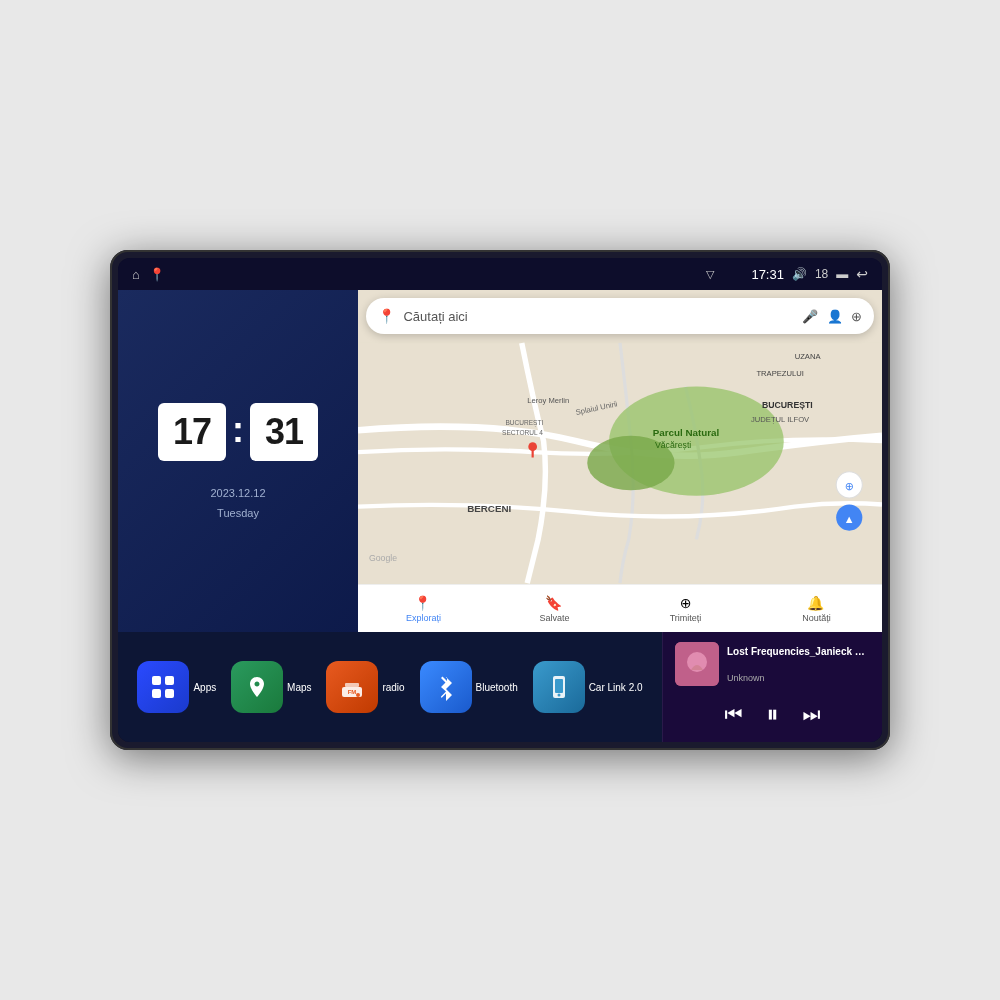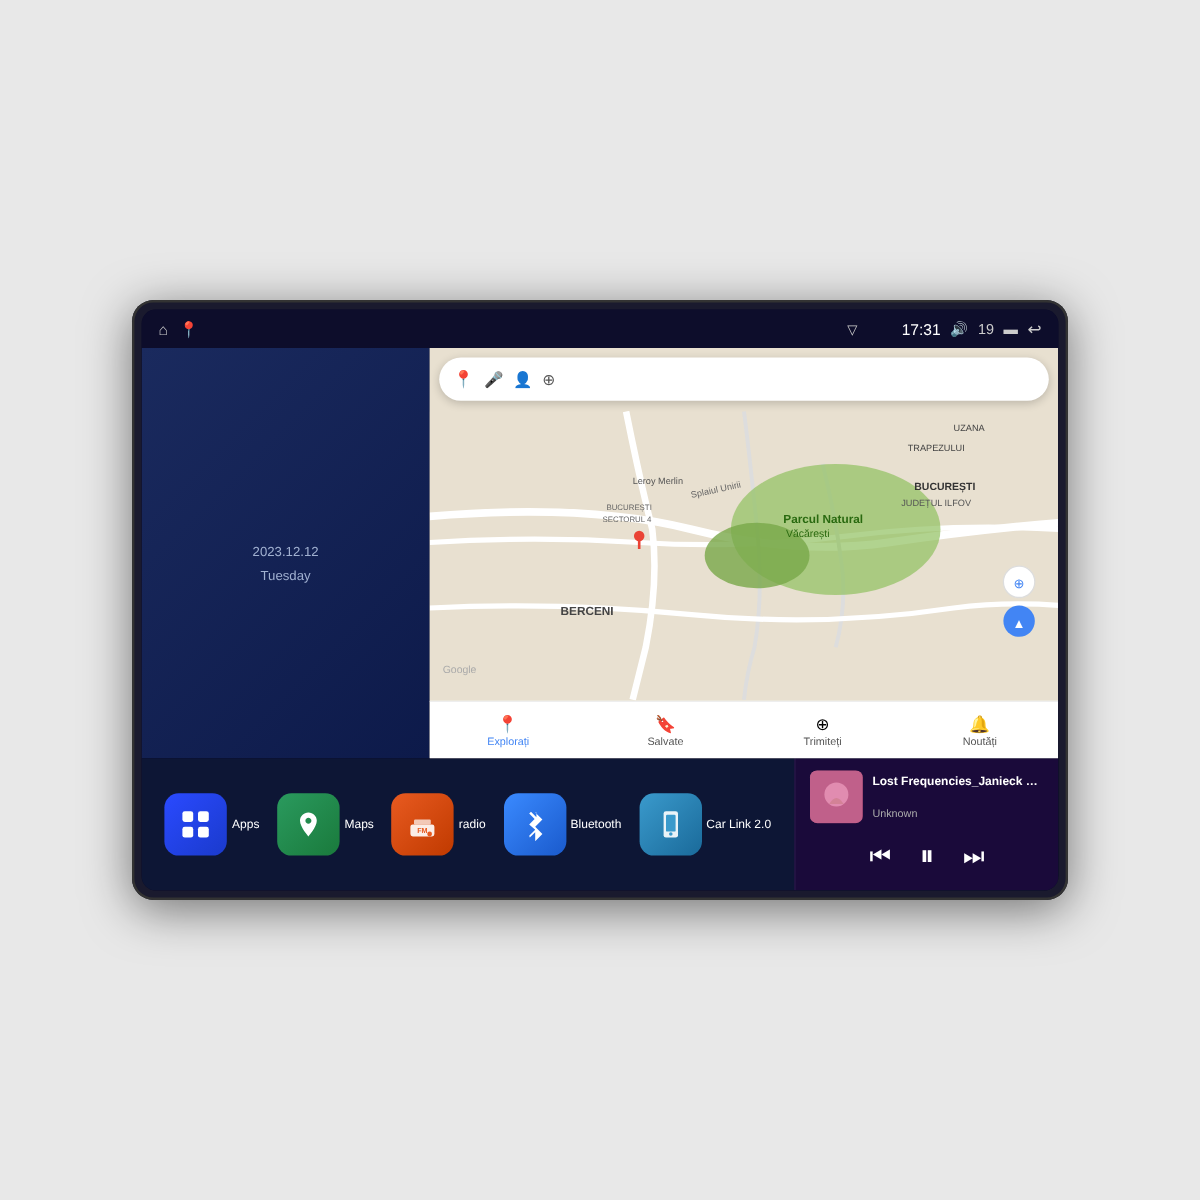--- a/index.html
+++ b/index.html
@@ -320,39 +320,45 @@
 
     <div class="status-bar">
       <div class="status-left">
         <span class="status-icon">⌂</span>
         <span class="status-icon">📍</span>
       </div>
       <div class="status-right">
         <span style="font-size:11px;">▽</span>
         <span class="status-time">17:31</span>
         <span>🔊</span>
-        <span>19</span>
+        <span>18</span>
         <span>▬</span>
         <span style="font-size:14px;">↩</span>
       </div>
     </div>
 
     <div class="main-content">
 
       <div class="top-section">
 
         <div class="clock-widget">
+          <div class="clock-display">
+            <div class="clock-digit-block">17</div>
+            <div class="clock-colon">:</div>
+            <div class="clock-digit-block">31</div>
+          </div>
           <div class="clock-date">2023.12.12</div>
           <div class="clock-day">Tuesday</div>
         </div>
 
         <div class="map-widget">
 
           <div class="map-search-bar">
             <span class="map-pin-icon">📍</span>
+            <span class="map-search-text">Căutați aici</span>
             <div class="map-search-icons">
               <span>🎤</span>
               <span>👤</span>
               <span>⊕</span>
             </div>
           </div>
 
           <div class="map-bg" style="margin-top:52px;">
             <svg viewBox="0 0 480 220" width="100%" height="100%" xmlns="http://www.w3.org/2000/svg">
 

